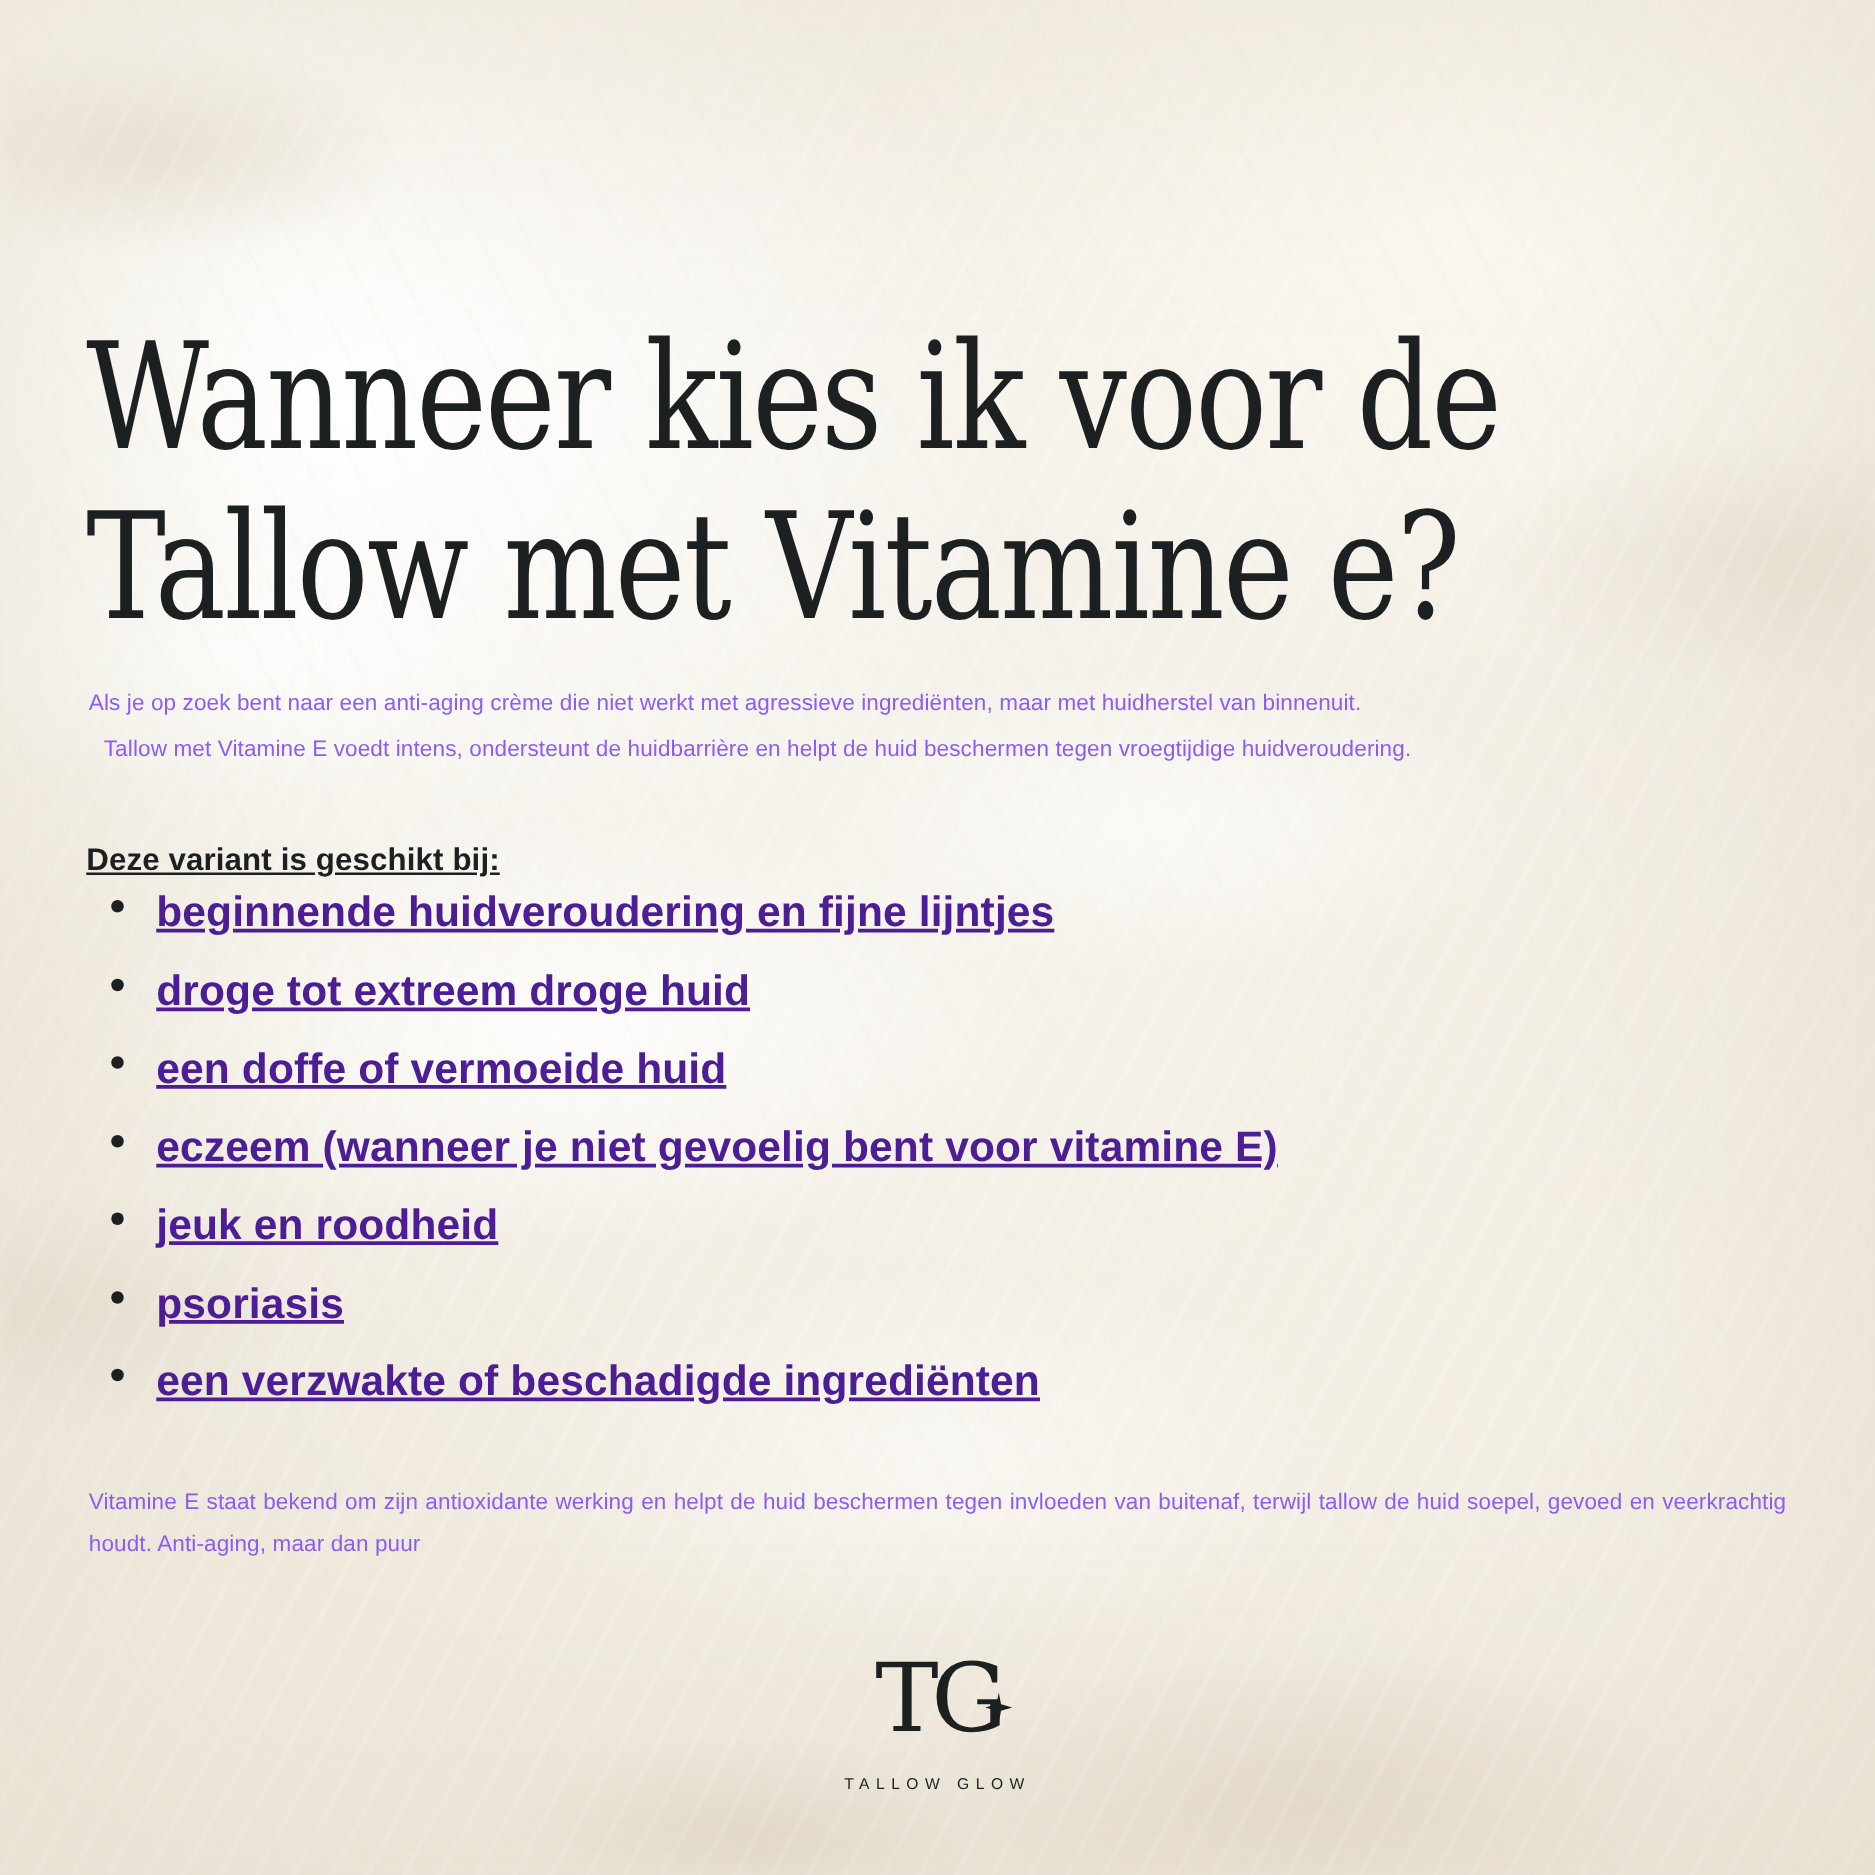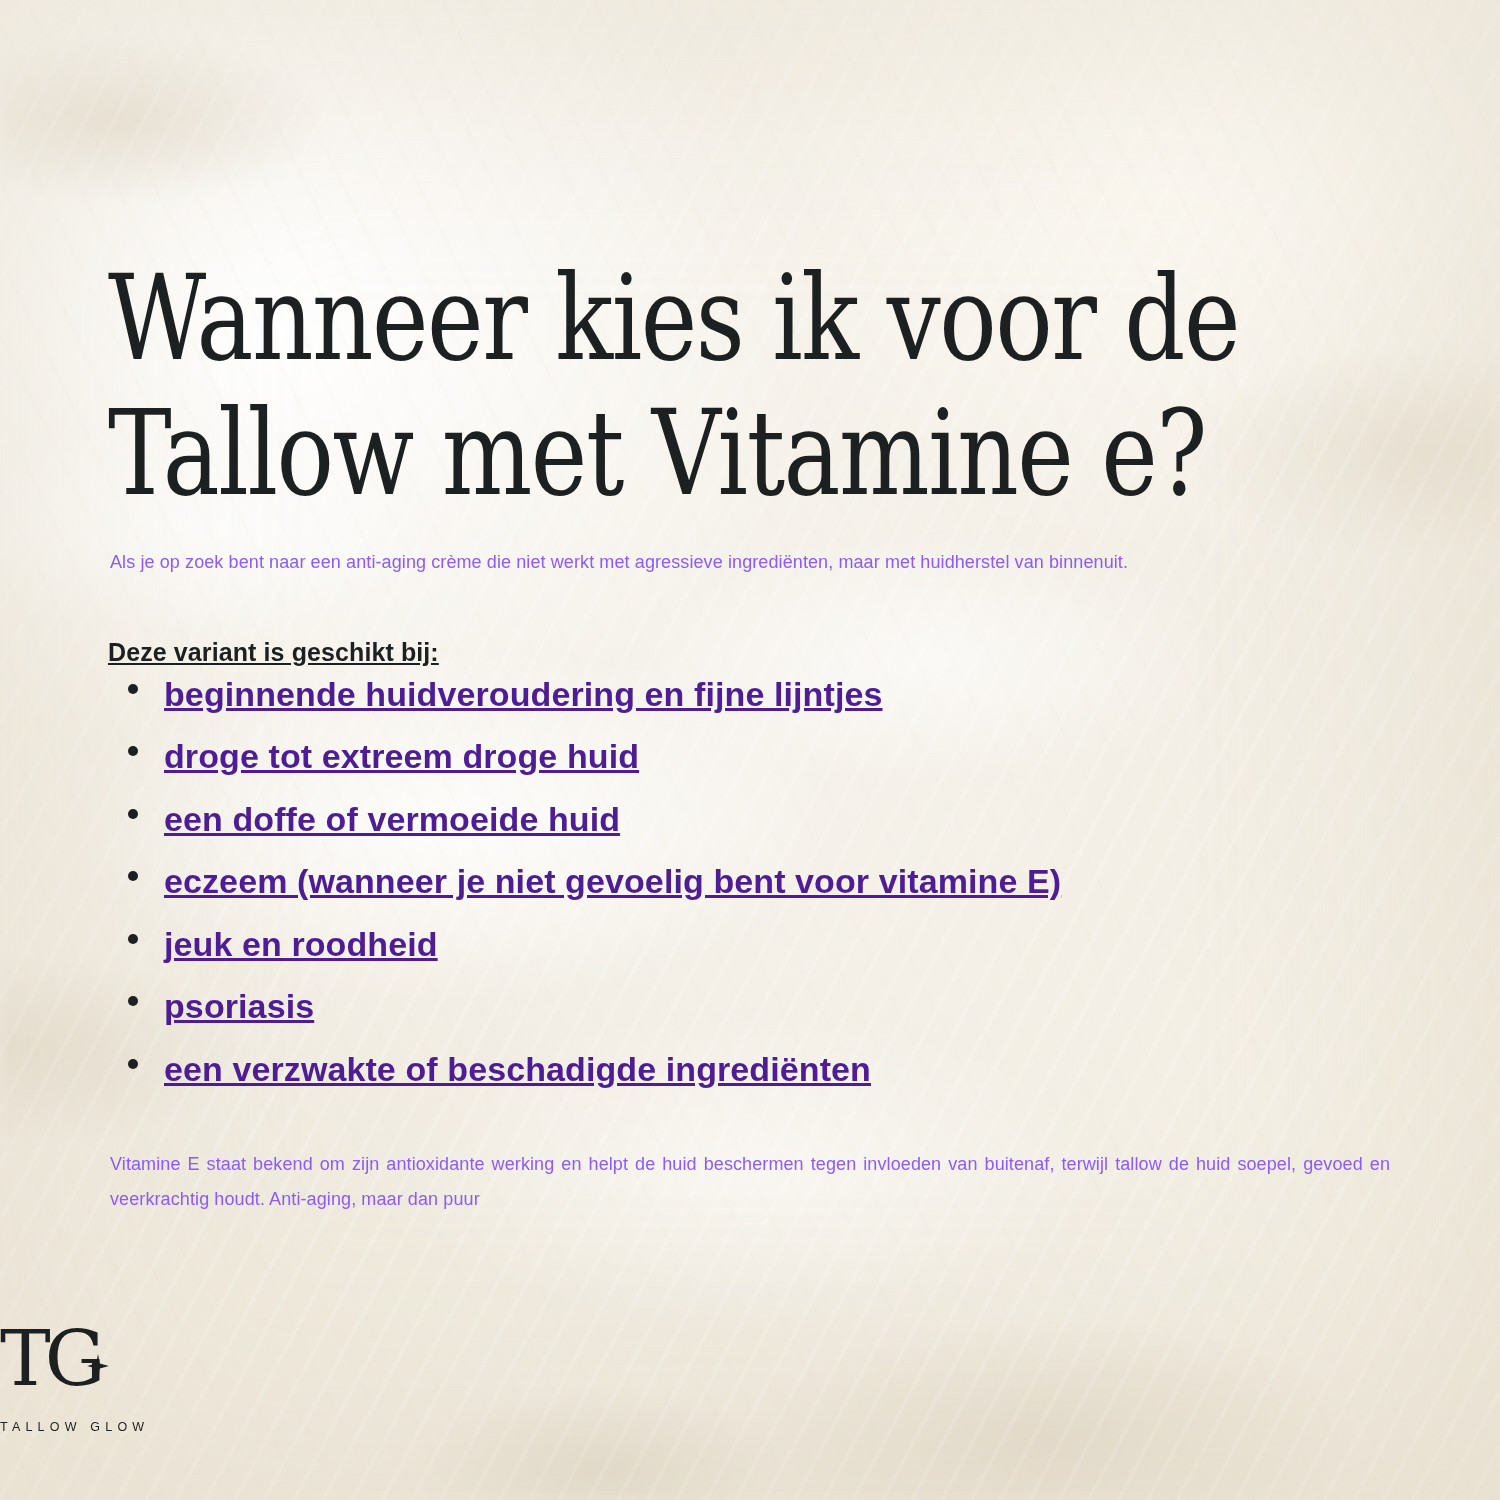--- a/index.html
+++ b/index.html
@@ -64,21 +64,21 @@
       radial-gradient(circle at 50% 50%, rgba(255,255,255,0.35) 0%, rgba(255,255,255,0) 70%);
   }
   .bg-vignette {
     box-shadow: inset 0 0 240px 60px rgba(226,217,199,0.45);
   }
 
   
   .content {
     position: relative;
     z-index: 3;
-    padding: 0 108px;
+    padding: 0 69px;
     box-sizing: border-box;
     height: 100%;
   }
 
   .headline {
     margin: 0;
     padding-top: 206px;
     font-family: "DejaVu Serif", "Liberation Serif", serif;
     font-weight: 400;
     font-size: 97px;
@@ -152,21 +152,21 @@
   }
 
   
   .logo-wrap {
     position: absolute;
     left: 0;
     right: 0;
     bottom: 66px;
     display: flex;
     flex-direction: column;
-    align-items: flex-start;
+    align-items: center;
     z-index: 4;
   }
   .logo-mark {
     position: relative;
     font-family: "DejaVu Serif", "Liberation Serif", serif;
     font-size: 76px;
     line-height: 1;
     color: #1d2020;
     letter-spacing: -6px;
     font-weight: 400;
@@ -200,20 +200,21 @@
 
   <div class="content">
 
     <h1 class="headline">
       <span class="hl-line">Wanneer kies ik voor de</span>
       <span class="hl-line">Tallow met Vitamine e?</span>
     </h1>
 
     <div class="body-block">
       <p class="para">Als je op zoek bent naar een anti-aging crème die niet werkt met agressieve ingrediënten, maar met huidherstel van binnenuit.</p>
+      <p class="para indent">Tallow met Vitamine E voedt intens, ondersteunt de huidbarrière en helpt de huid beschermen tegen vroegtijdige huidveroudering.</p>
     </div>
 
     <p class="list-heading">Deze variant is geschikt bij:</p>
 
     <ul class="checklist">
       <li>beginnende huidveroudering en fijne lijntjes</li>
       <li>droge tot extreem droge huid</li>
       <li>een doffe of vermoeide huid</li>
       <li>eczeem (wanneer je niet gevoelig bent voor vitamine E)</li>
       <li>jeuk en roodheid</li>

